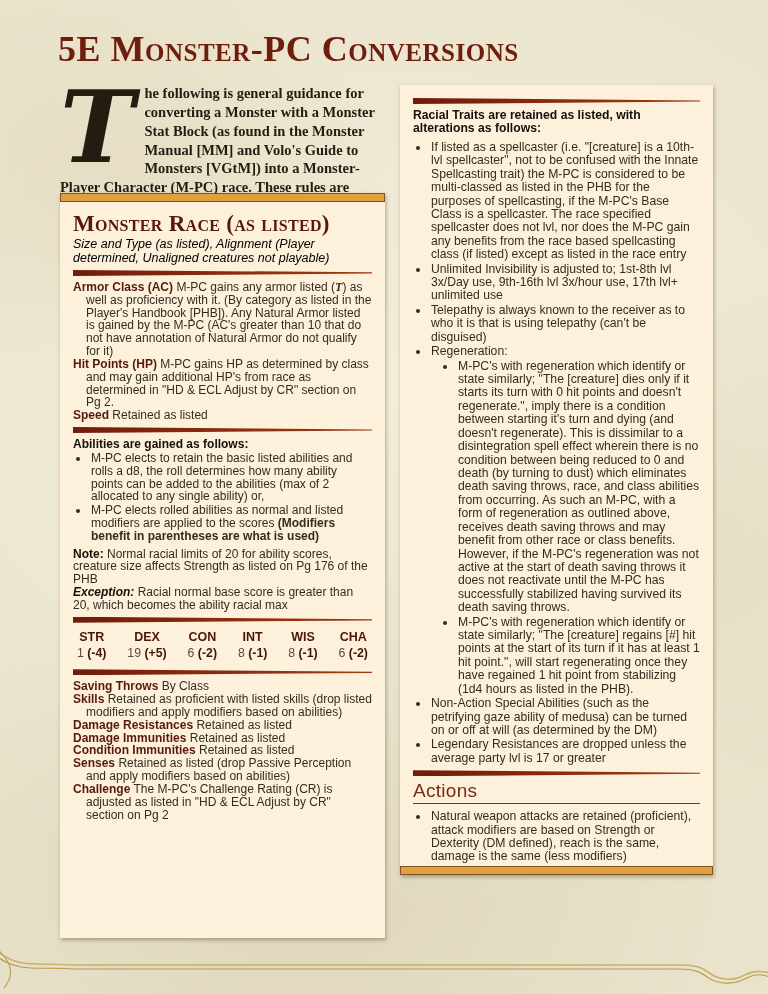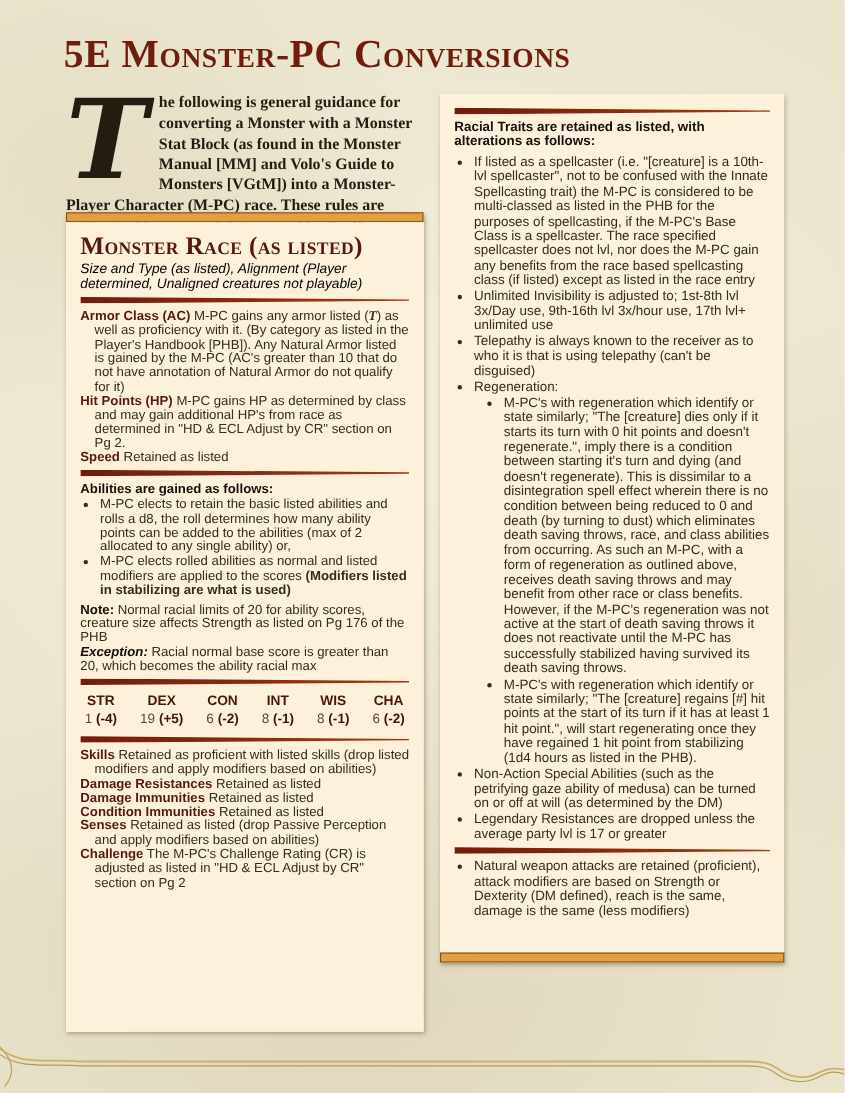--- a/index.html
+++ b/index.html
@@ -68,21 +68,21 @@
       <div class="tapered"></div>
 
       <p class="stat"><b class="red">Armor Class (AC)</b> <span>M-PC gains any armor listed (</span><i class="tchar">T</i><span>) as well as proficiency with it. (By category as listed in the Player's Handbook [PHB]). Any Natural Armor listed is gained by the M-PC (AC's greater than 10 that do not have annotation of Natural Armor do not qualify for it)</span></p>
       <p class="stat"><b class="red">Hit Points (HP)</b> <span>M-PC gains HP as determined by class and may gain additional HP's from race as determined in "HD &amp; ECL Adjust by CR" section on Pg 2.</span></p>
       <p class="stat"><b class="red">Speed</b> <span>Retained as listed</span></p>
 
       <div class="tapered"></div>
       <p class="bold-black">Abilities are gained as follows:</p>
       <ul>
         <li><span>M-PC elects to retain the basic listed abilities and rolls a d8, the roll determines how many ability points can be added to the abilities (max of 2 allocated to any single ability) or,</span></li>
-        <li><span>M-PC elects rolled abilities as normal and listed modifiers are applied to the scores </span><b>(Modifiers listed in stabilizing are what is used)</b></li>
+        <li><span>M-PC elects rolled abilities as normal and listed modifiers are applied to the scores </span><b>(Modifiers benefit in parentheses are what is used)</b></li>
       </ul>
       <p class="note"><b>Note:</b> <span>Normal racial limits of 20 for ability scores, creature size affects Strength as listed on Pg 176 of the PHB</span></p>
       <p class="note" style="margin-top:0"><b class="ital">Exception:</b> <span>Racial normal base score is greater than 20, which becomes the ability racial max</span></p>
 
       <div class="tapered"></div>
       <div class="abilities">
         <div class="abil">
             <div class="abbr">STR</div>
             <div class="val"><span>1</span> <b>(-4)</b></div>
           </div>
@@ -102,20 +102,21 @@
             <div class="abbr">WIS</div>
             <div class="val"><span>8</span> <b>(-1)</b></div>
           </div>
         <div class="abil">
             <div class="abbr">CHA</div>
             <div class="val"><span>6</span> <b>(-2)</b></div>
           </div>
       </div>
       <div class="tapered"></div>
 
+      <p class="stat"><b class="red">Saving Throws</b> <span>By Class</span></p>
       <p class="stat"><b class="red">Skills</b> <span>Retained as proficient with listed skills (drop listed modifiers and apply modifiers based on abilities)</span></p>
       <p class="stat"><b class="red">Damage Resistances</b> <span>Retained as listed</span></p>
       <p class="stat"><b class="red">Damage Immunities</b> <span>Retained as listed</span></p>
       <p class="stat"><b class="red">Condition Immunities</b> <span>Retained as listed</span></p>
       <p class="stat"><b class="red">Senses</b> <span>Retained as listed (drop Passive Perception and apply modifiers based on abilities)</span></p>
       <p class="stat"><b class="red">Challenge</b> <span>The M-PC's Challenge Rating (CR) is adjusted as listed in "HD &amp; ECL Adjust by CR" section on Pg 2</span></p>
     </div>
   </section>
 
   <section class="panel panel-right">
@@ -129,20 +130,21 @@
         <li><span>Regeneration:</span>
           <ul class="sub">
             <li><span>M-PC's with regeneration which identify or state similarly; "The [creature] dies only if it starts its turn with 0 hit points and doesn't regenerate.", imply there is a condition between starting it's turn and dying (and doesn't regenerate). This is dissimilar to a disintegration spell effect wherein there is no condition between being reduced to 0 and death (by turning to dust) which eliminates death saving throws, race, and class abilities from occurring. As such an M-PC, with a form of regeneration as outlined above, receives death saving throws and may benefit from other race or class benefits. However, if the M-PC's regeneration was not active at the start of death saving throws it does not reactivate until the M-PC has successfully stabilized having survived its death saving throws.</span></li>
             <li><span>M-PC's with regeneration which identify or state similarly; "The [creature] regains [#] hit points at the start of its turn if it has at least 1 hit point.", will start regenerating once they have regained 1 hit point from stabilizing (1d4 hours as listed in the PHB).</span></li>
           </ul>
         </li>
         <li><span>Non-Action Special Abilities (such as the petrifying gaze ability of medusa) can be turned on or off at will (as determined by the DM)</span></li>
         <li><span>Legendary Resistances are dropped unless the average party lvl is 17 or greater</span></li>
       </ul>
       <div class="tapered"></div>
+      <h3 class="actions">Actions</h3>
       <ul>
         <li><span>Natural weapon attacks are retained (proficient), attack modifiers are based on Strength or Dexterity (DM defined), reach is the same, damage is the same (less modifiers)</span></li>
       </ul>
     </div>
     <div class="bar"></div>
   </section>
 
   <svg class="footer-svg" width="768" height="46" viewBox="0 0 768 46">
     <path d="M-4 4 C 18 24, 40 16, 72 19 L 680 19 C 712 19, 704 31, 726 33 C 746 35, 744 21, 770 27" fill="none" stroke="#cdb06a" stroke-width="1.6"></path>
     <path d="M-4 10 C 20 28, 42 20, 74 23 L 678 23 C 710 23, 702 35, 724 37 C 748 39, 746 23, 770 31" fill="none" stroke="#b89a52" stroke-width="1.1"></path>

